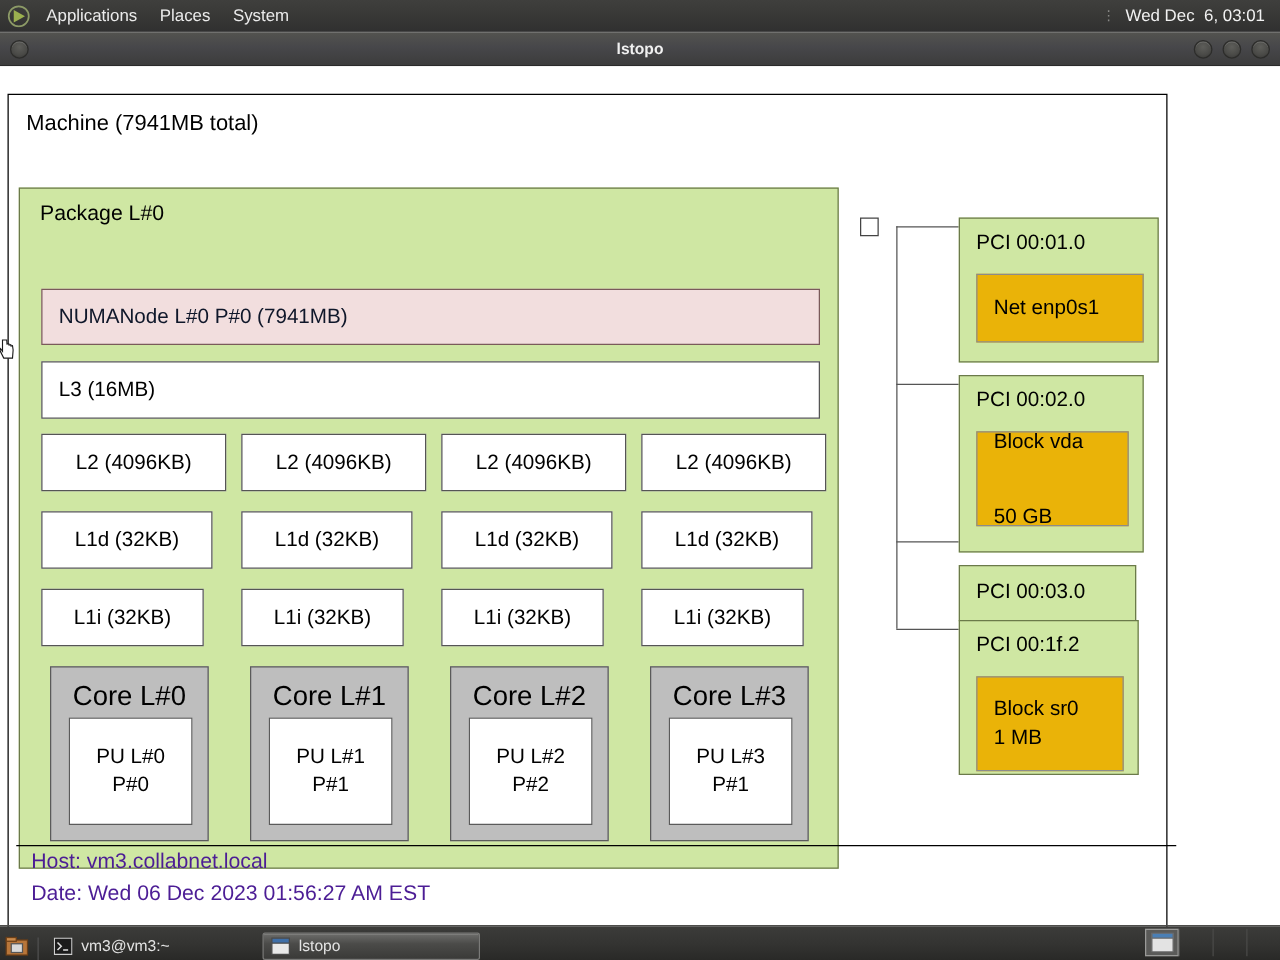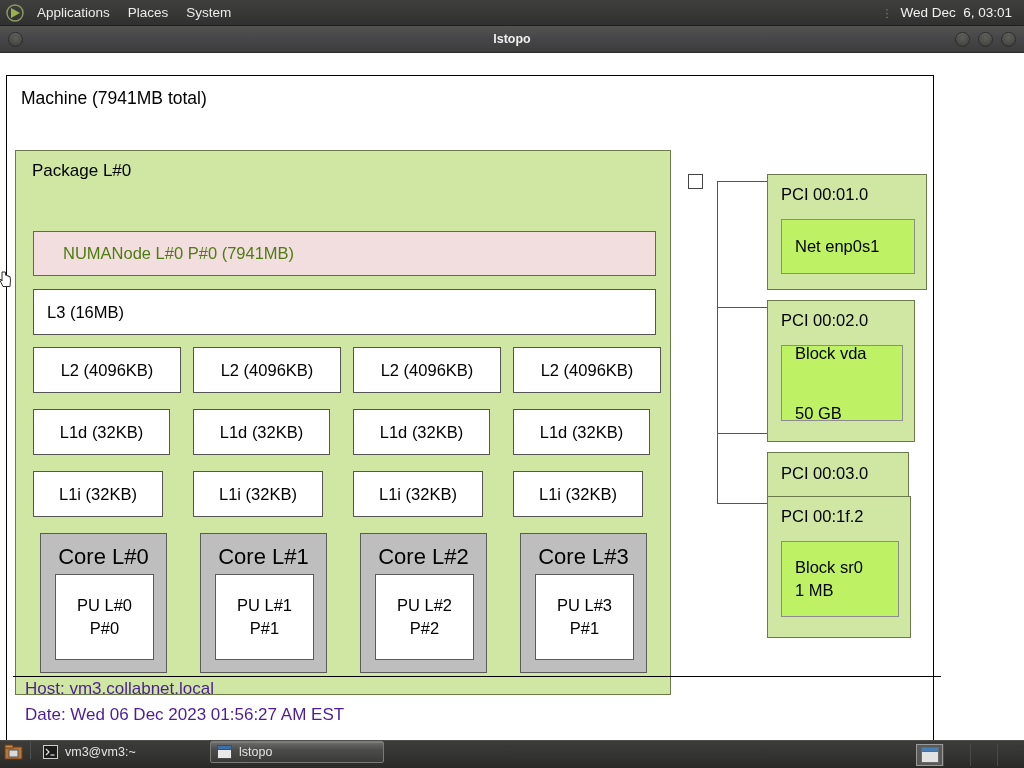--- a/index.html
+++ b/index.html
@@ -65,21 +65,21 @@
     position: absolute; left: 8px; top: 74px; width: 656px; height: 545px;
     background: #cfe7a3; border: 1px solid #6b7a4a;
   }
   #package-label { position: absolute; left: 16px; top: 10px; font-size: 17px; color: #000; }
 
   #numanode {
     position: absolute; left: 17px; top: 80px; width: 623px; height: 45px;
     background: #f2dede; border: 1px solid #7a5a5a;
     display: flex; align-items: center;
   }
-  #numanode-label { padding-left: 29px; font-size: 16.5px; color: #4d7c0f; }
+  #numanode-label { padding-left: 13px; font-size: 16.5px; color: #0f172a; }
 
   #l3 {
     position: absolute; left: 17px; top: 138px; width: 623px; height: 46px;
     background: #ffffff; border: 1px solid #555;
     display: flex; align-items: center;
   }
   #l3-label { padding-left: 13px; font-size: 16.5px; color: #000; }
 
   .cache-row { position: absolute; left: 17px; width: 640px; height: 46px; }
   .cache-box {
@@ -118,40 +118,40 @@
   #trunk {
     position: absolute; left: 38px; top: 31px; width: 1px; height: 322px;
     background: #555;
   }
   .branch { position: absolute; left: 38px; height: 1px; background: #555; }
   .pci-box {
     position: absolute; background: #cfe7a3; border: 1px solid #6b7a4a;
   }
   .pci-label { position: absolute; left: 13px; top: 10px; font-size: 16.5px; color: #000; }
   .pci-child {
-    position: absolute; background: #bef264; border: 1px solid #8c8c8c;
+    position: absolute; background: #eab308; border: 1px solid #8c8c8c;
     display: flex; flex-direction: column; justify-content: center;
     padding-left: 13px; line-height: 1.38;
   }
   .pci-child span { font-size: 16.5px; color: #000; }
 
   
   #footer { position: absolute; left: 6px; top: 600px; width: 928px; height: 92px; }
   #footer-line { position: absolute; left: 0; top: 0; width: 928px; height: 1px; background: #000; }
   #footer-text { position: absolute; left: 12px; top: 0; font-size: 17px; color: #4c1d95; line-height: 1.52; }
 
   
   #cursor { position: absolute; left: 0px; top: 218px; width: 12px; height: 17px; }
 
   
   #taskbar {
     position: absolute; left: 0; top: 740px; width: 1024px; height: 28px;
     background: linear-gradient(to bottom, #3c3c3a 0%, #333331 55%, #292927 100%);
     border-top: 1px solid #4d4d4b;
-    display: flex; align-items: flex-start;
+    display: flex; align-items: flex-end;
   }
   #tb-show-desktop {
     width: 22px; height: 22px; margin-left: 3px;
     display: flex; align-items: center; justify-content: center;
   }
   .tb-sep { width: 1px; height: 18px; background: #505050; margin: 0 5px; }
   .task-btn {
     height: 22px; display: flex; align-items: center; gap: 7px;
     padding: 0 10px 0 6px; font-size: 12.5px; color: #e3e3e3;
     border: 1px solid transparent; border-radius: 2px;
@@ -318,21 +318,21 @@
             <div class="pci-child" style="left:13px; top:44px; width:122px; height:76px;gap:37px;">
               <span>Block vda</span>
               <span>50 GB</span>
             </div>
           </div>
 
           <div class="pci-box" style="left:88px; top:302px; width:142px; height:45px;">
             <div class="pci-label" style="top:11px;">PCI 00:03.0</div>
           </div>
 
-          <div class="pci-box" style="left:88px; top:346px; width:144px; height:142px;">
+          <div class="pci-box" style="left:88px; top:346px; width:144px; height:124px;">
             <div class="pci-label">PCI 00:1f.2</div>
             <div class="pci-child" style="left:13px; top:44px; width:118px; height:76px;justify-content:center;">
               <span>Block sr0</span>
               <span>1 MB</span>
             </div>
           </div>
         </div>
 
         <div id="footer">
           <div id="footer-line"></div>

